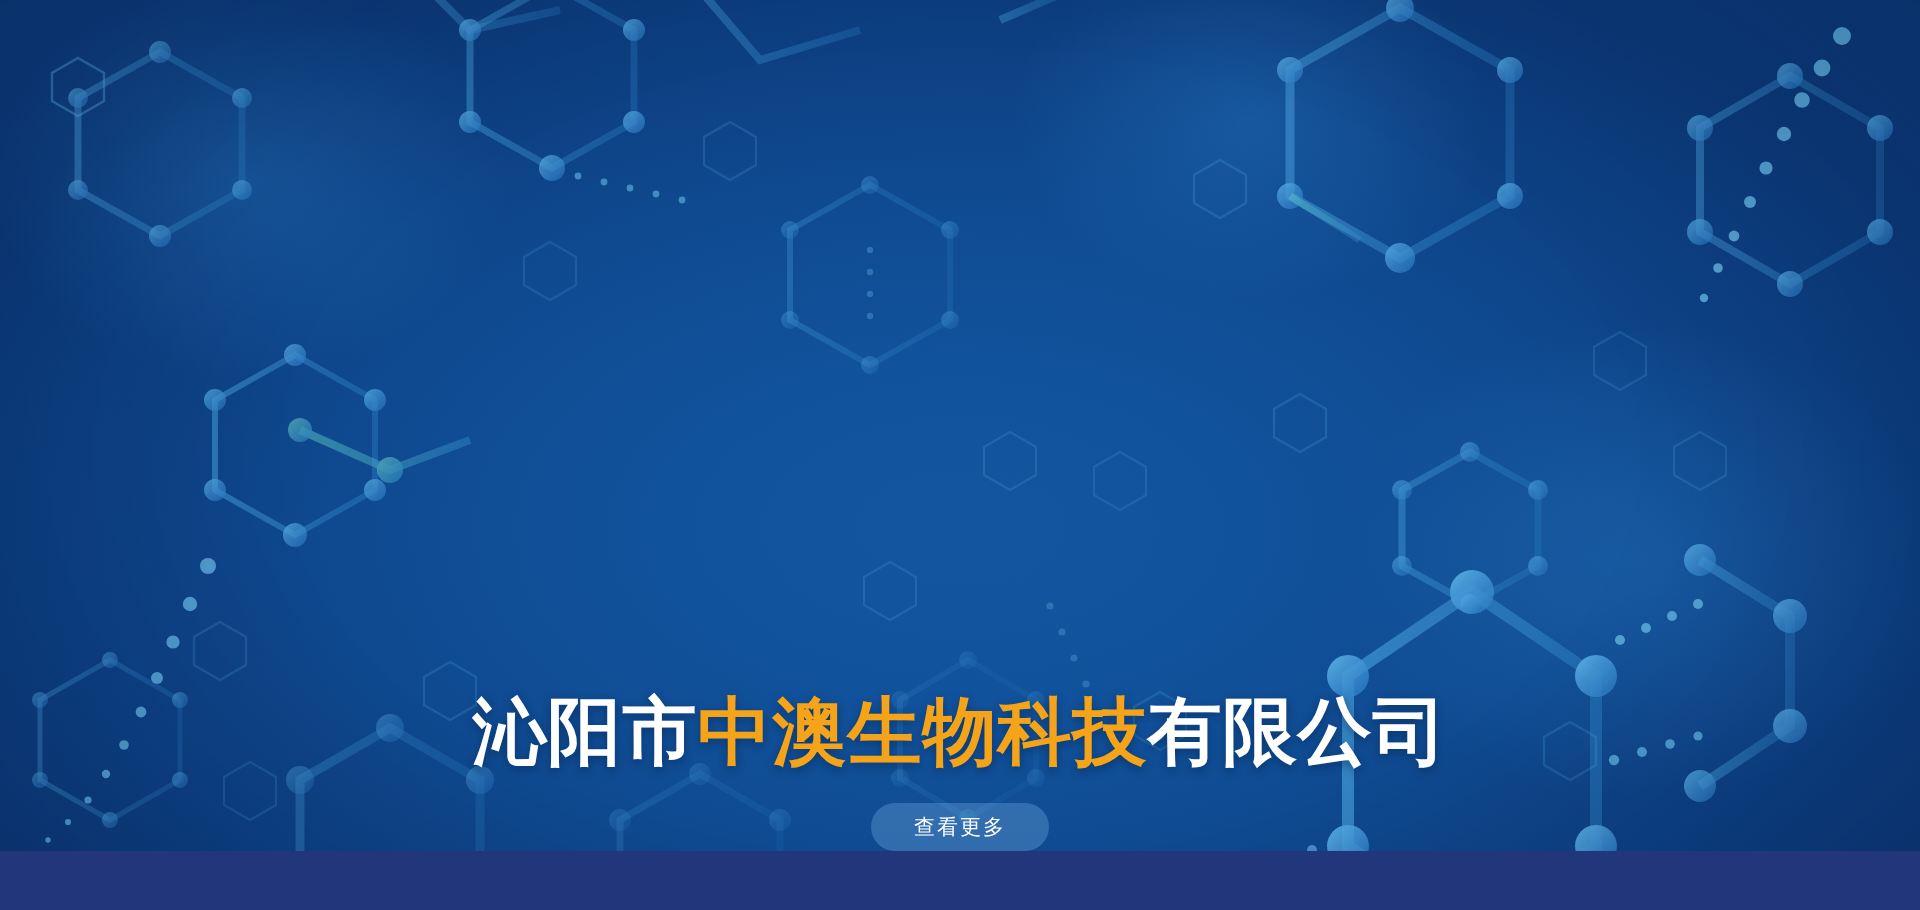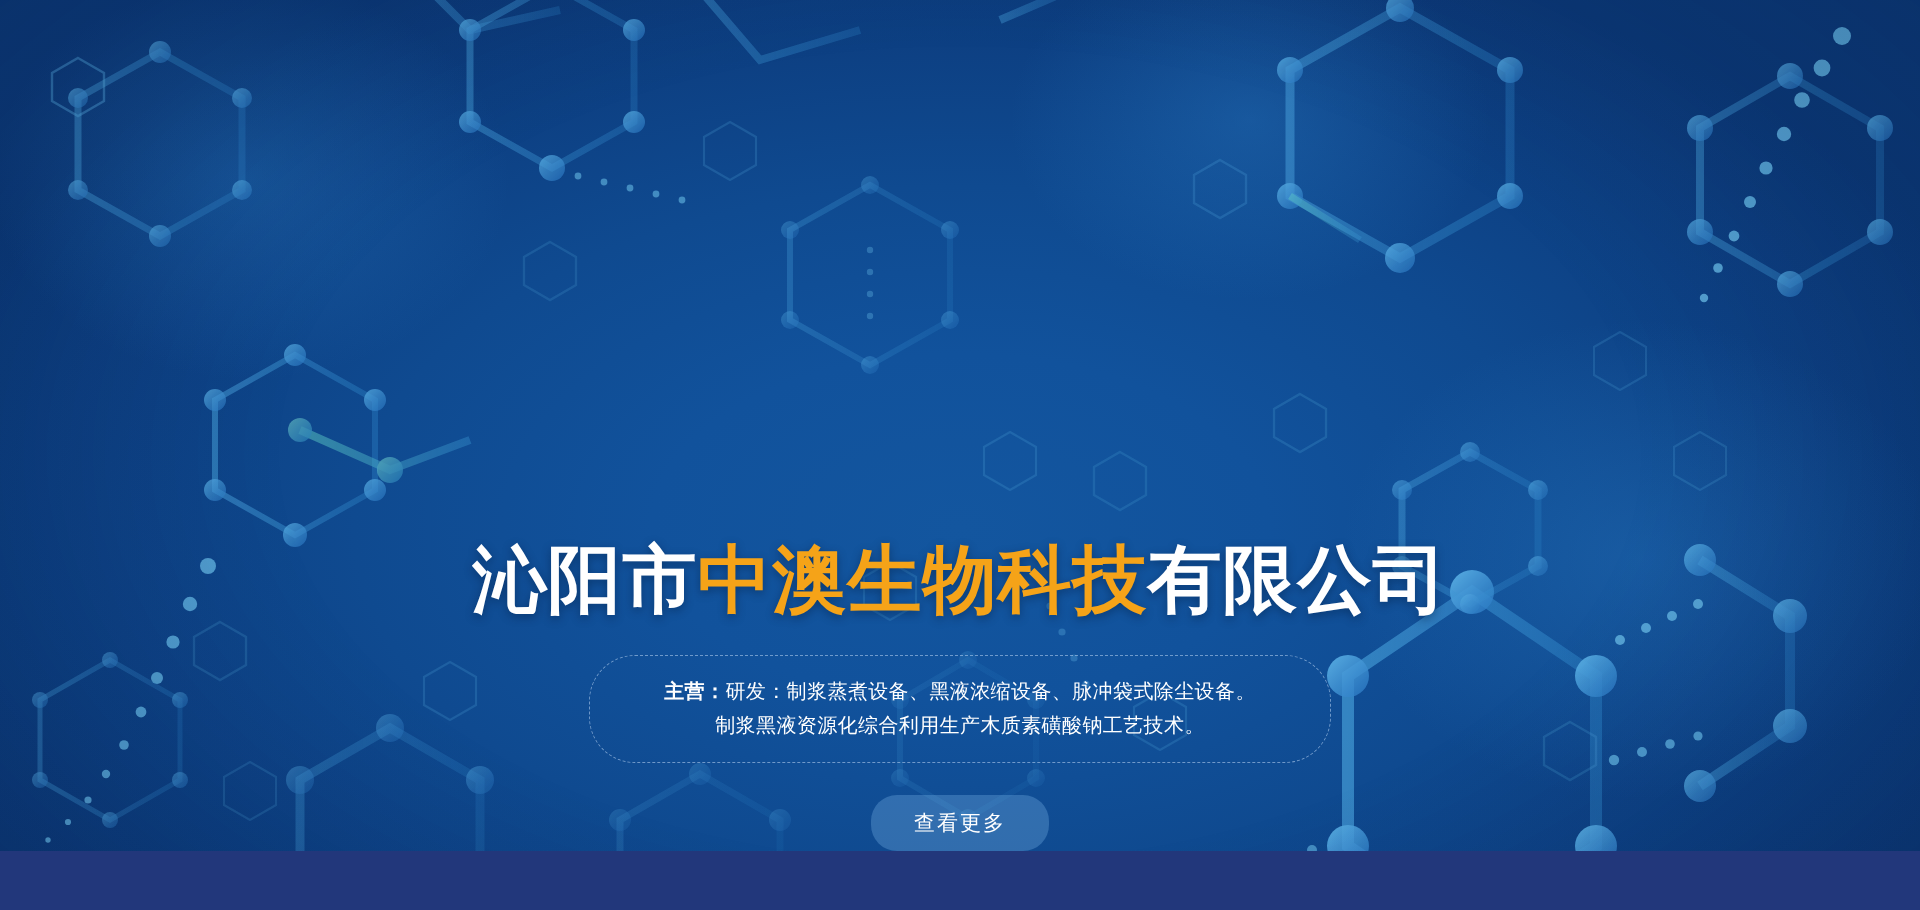--- a/index.html
+++ b/index.html
@@ -76,21 +76,21 @@
     white-space:nowrap;
   }
   .hero-desc .line .strong { font-weight:700; }
 
   .hero-cta {
     margin-top:32px;
     display:inline-flex;
     align-items:center;
     justify-content:center;
     width:178px;
-    height:56px;
+    height:48px;
     border-radius:26px;
     background:rgba(130,190,240,0.30);
     color:#ffffff;
     font-size:21px;
     letter-spacing:2px;
     cursor:pointer;
     border:none;
     font-family:inherit;
   }
 
@@ -418,26 +418,20 @@
   </div>
 
   <div class="bg-vignette"></div>
 
   <div class="hero">
 
     <h1 class="hero-title">
       <span>沁阳市</span><span class="accent">中澳生物科技</span><span>有限公司</span>
     </h1>
 
-    <div class="hero-desc">
-      <div class="line">
-        <span class="strong">主营：</span><span>研发：制浆蒸煮设备、黑液浓缩设备、脉冲袋式除尘设备。</span>
-      </div>
-      <div class="line">制浆黑液资源化综合利用生产木质素磺酸钠工艺技术。</div>
-    </div>
 
     <button class="hero-cta">查看更多</button>
 
   </div>
 
   <div class="bottom-bar"></div>
 
 </div>
 
 </body></html>

